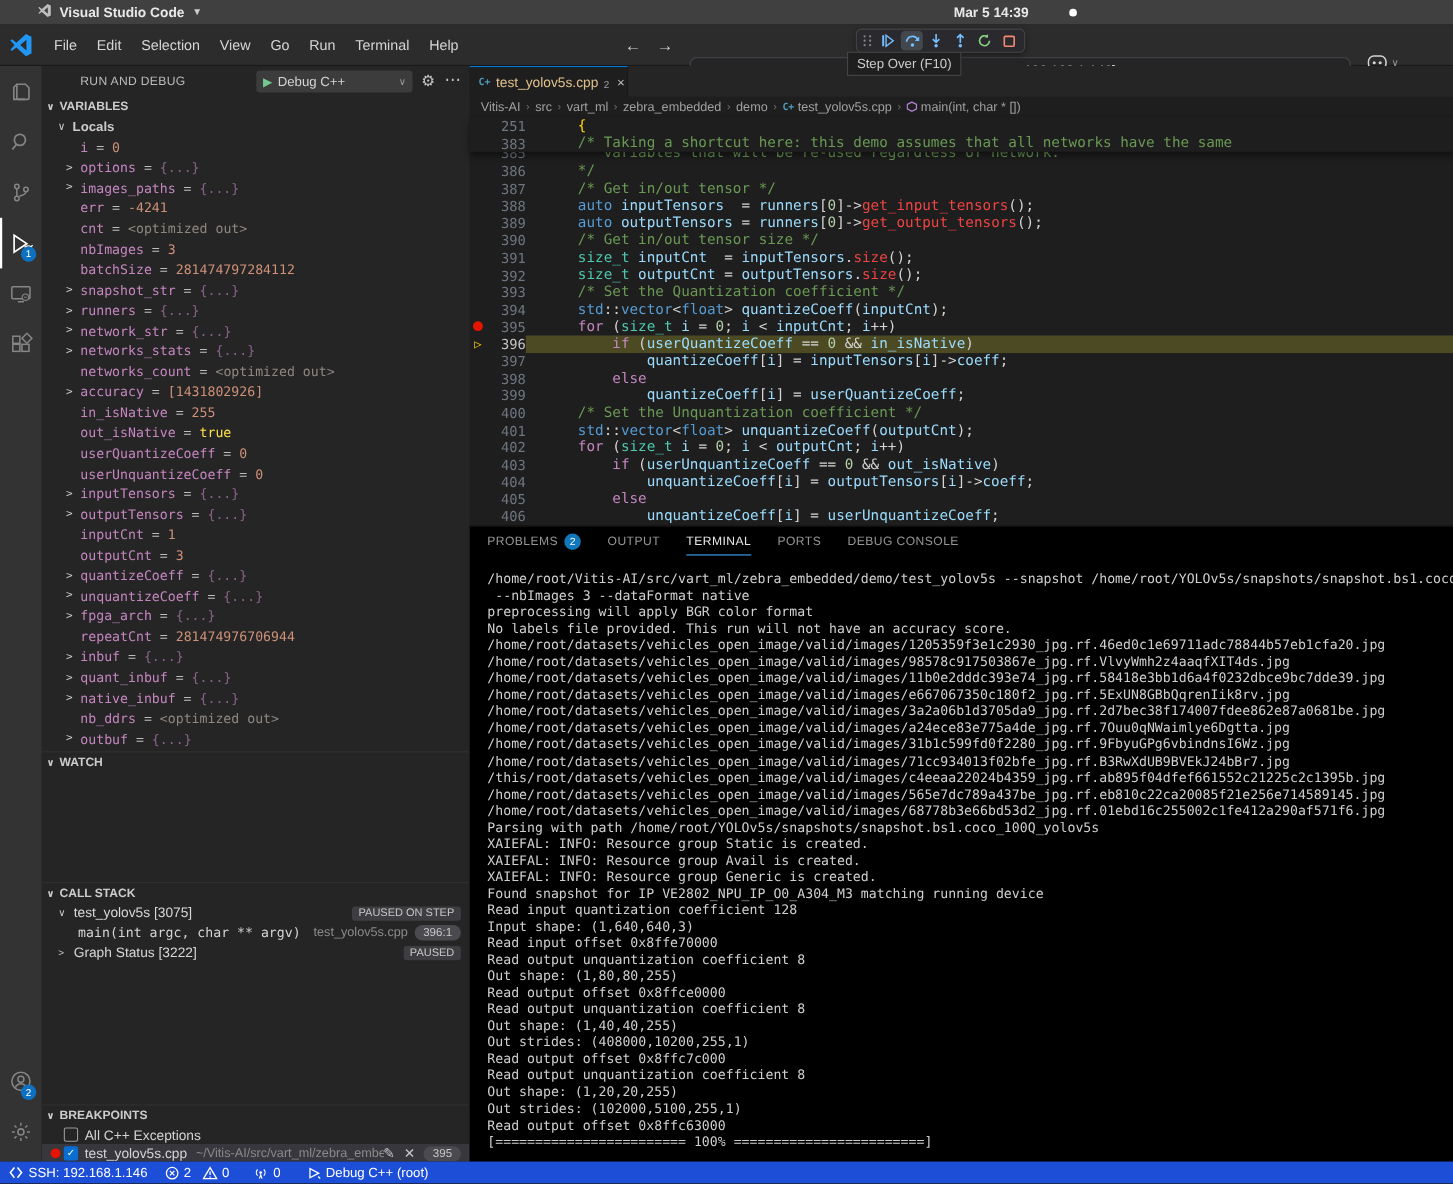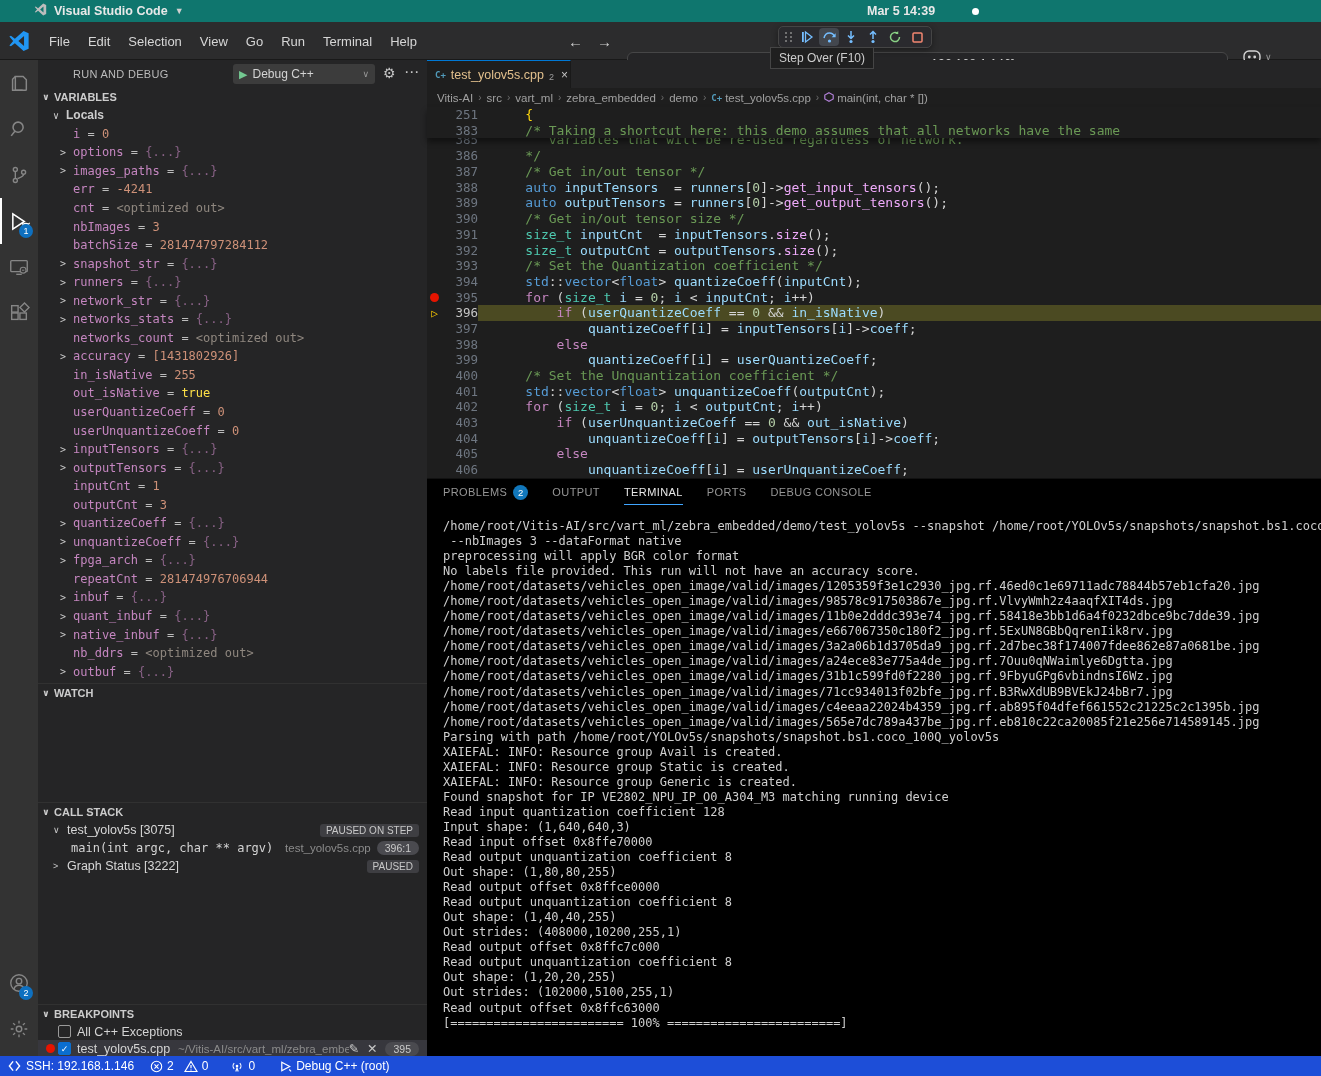--- a/index.html
+++ b/index.html
@@ -5,21 +5,21 @@
   :root{
     --mono:"DejaVu Sans Mono",monospace;
     --sans:"Liberation Sans","DejaVu Sans",sans-serif;
   }
   *{box-sizing:border-box}
   html,body{margin:0;padding:0}
   body{width:1321px;height:1076px;position:relative;overflow:hidden;background:#1e1e1e;
        font-family:var(--sans);color:#ccc;-webkit-font-smoothing:antialiased}
 
   
-  #titlebar{position:absolute;left:0;top:0;width:1321px;height:22px;background:#0f766e;
+  #titlebar{position:absolute;left:0;top:0;width:1321px;height:22px;background:#404040;
             display:flex;align-items:center;font-size:12.5px;font-weight:bold;color:#e8e8e8}
   #titlebar .tb-left{display:flex;align-items:center;gap:7px;margin-left:34px}
   #titlebar .caret{font-size:9px;color:#cfcfcf}
   #titlebar .clock{position:absolute;left:867px;top:0;height:22px;display:flex;align-items:center;gap:0}
   #titlebar .rec-dot{position:absolute;left:972px;top:8px;width:7px;height:7px;border-radius:50%;background:#fff}
 
   
   #menubar{position:absolute;left:0;top:22px;width:1321px;height:38px;background:#2c2c2d;
            border-bottom:1px solid #191919;display:flex;align-items:center}
   #vscode-logo{margin-left:8px;margin-right:10px;display:flex}
@@ -129,21 +129,21 @@
   .glyph .curarrow{color:#ffcc00;font-size:11px;font-weight:bold}
   .lnum{flex:1;text-align:right;color:#6e7681;font-size:12.5px}
   .code-row.cur .lnum{color:#c6c6c6}
   .code-text{flex:1;padding-left:16px;overflow:hidden}
   .code-row.cur .code-text{background:#4b4a22}
   #sticky{box-shadow:0 4px 6px rgba(0,0,0,.45);position:relative;z-index:5;background:#1e1e1e}
   #partial-line{height:10px;overflow:hidden;position:relative}
   #partial-line .code-row{position:relative;top:-6px}
 
   .tk-cm{color:#6a9955}.tk-kw{color:#569cd6}.tk-ct{color:#c586c0}.tk-ty{color:#4ec9b0}
-  .tk-fn{color:#f0abfc}.tk-vr{color:#9cdcfe}.tk-nm{color:#b5cea8}.tk-pn{color:#d4d4d4}.tk-br{color:#ffd70b}
+  .tk-fn{color:#ef4444}.tk-vr{color:#9cdcfe}.tk-nm{color:#b5cea8}.tk-pn{color:#d4d4d4}.tk-br{color:#ffd70b}
 
   
   #panel{position:absolute;left:427px;top:418px;width:894px;height:578px;background:#000000;border-top:1px solid #121212}
   #panel-tabs{position:absolute;left:0;top:0;height:26px;display:flex;align-items:center;padding-left:16px;gap:24px}
   .ptab{font-size:11px;letter-spacing:.4px;color:#969696;display:flex;align-items:center;gap:6px;height:26px}
   .ptab.active{color:#e7e7e7;border-bottom:1px solid #40a6ff}
   .ptab .pbadge{min-width:15px;height:15px;border-radius:8px;background:#1177bb;color:#fff;font-size:9.5px;
                 display:flex;align-items:center;justify-content:center;padding:0 4px}
   #terminal{position:absolute;left:0;top:26px;width:100%;height:552px;padding:14px 0 0 16px;
             font-family:var(--mono);font-size:12px;line-height:15.05px;color:#cfcfcf;overflow:hidden}
@@ -519,25 +519,26 @@
         <div class="t-line">preprocessing will apply BGR color format</div>
         <div class="t-line">No labels file provided. This run will not have an accuracy score.</div>
         <div class="t-line">/home/root/datasets/vehicles_open_image/valid/images/1205359f3e1c2930_jpg.rf.46ed0c1e69711adc78844b57eb1cfa20.jpg</div>
         <div class="t-line">/home/root/datasets/vehicles_open_image/valid/images/98578c917503867e_jpg.rf.VlvyWmh2z4aaqfXIT4ds.jpg</div>
         <div class="t-line">/home/root/datasets/vehicles_open_image/valid/images/11b0e2dddc393e74_jpg.rf.58418e3bb1d6a4f0232dbce9bc7dde39.jpg</div>
         <div class="t-line">/home/root/datasets/vehicles_open_image/valid/images/e667067350c180f2_jpg.rf.5ExUN8GBbQqrenIik8rv.jpg</div>
         <div class="t-line">/home/root/datasets/vehicles_open_image/valid/images/3a2a06b1d3705da9_jpg.rf.2d7bec38f174007fdee862e87a0681be.jpg</div>
         <div class="t-line">/home/root/datasets/vehicles_open_image/valid/images/a24ece83e775a4de_jpg.rf.7Ouu0qNWaimlye6Dgtta.jpg</div>
         <div class="t-line">/home/root/datasets/vehicles_open_image/valid/images/31b1c599fd0f2280_jpg.rf.9FbyuGPg6vbindnsI6Wz.jpg</div>
         <div class="t-line">/home/root/datasets/vehicles_open_image/valid/images/71cc934013f02bfe_jpg.rf.B3RwXdUB9BVEkJ24bBr7.jpg</div>
-        <div class="t-line">/home/root/datasets/vehicles_open_image/valid/images/c4eeaa22024b4359_jpg.rf.ab895f04dfef661552c21225c2c1395b.jpg</div>
+        <div class="t-line">/this/root/datasets/vehicles_open_image/valid/images/c4eeaa22024b4359_jpg.rf.ab895f04dfef661552c21225c2c1395b.jpg</div>
         <div class="t-line">/home/root/datasets/vehicles_open_image/valid/images/565e7dc789a437be_jpg.rf.eb810c22ca20085f21e256e714589145.jpg</div>
+        <div class="t-line">/home/root/datasets/vehicles_open_image/valid/images/68778b3e66bd53d2_jpg.rf.01ebd16c255002c1fe412a290af571f6.jpg</div>
         <div class="t-line">Parsing with path /home/root/YOLOv5s/snapshots/snapshot.bs1.coco_100Q_yolov5s</div>
+        <div class="t-line">XAIEFAL: INFO: Resource group Static is created.</div>
         <div class="t-line">XAIEFAL: INFO: Resource group Avail is created.</div>
-        <div class="t-line">XAIEFAL: INFO: Resource group Static is created.</div>
         <div class="t-line">XAIEFAL: INFO: Resource group Generic is created.</div>
         <div class="t-line">Found snapshot for IP VE2802_NPU_IP_O0_A304_M3 matching running device</div>
         <div class="t-line">Read input quantization coefficient 128</div>
         <div class="t-line">Input shape: (1,640,640,3)</div>
         <div class="t-line">Read input offset 0x8ffe70000</div>
         <div class="t-line">Read output unquantization coefficient 8</div>
         <div class="t-line">Out shape: (1,80,80,255)</div>
         <div class="t-line">Read output offset 0x8ffce0000</div>
         <div class="t-line">Read output unquantization coefficient 8</div>
         <div class="t-line">Out shape: (1,40,40,255)</div>

